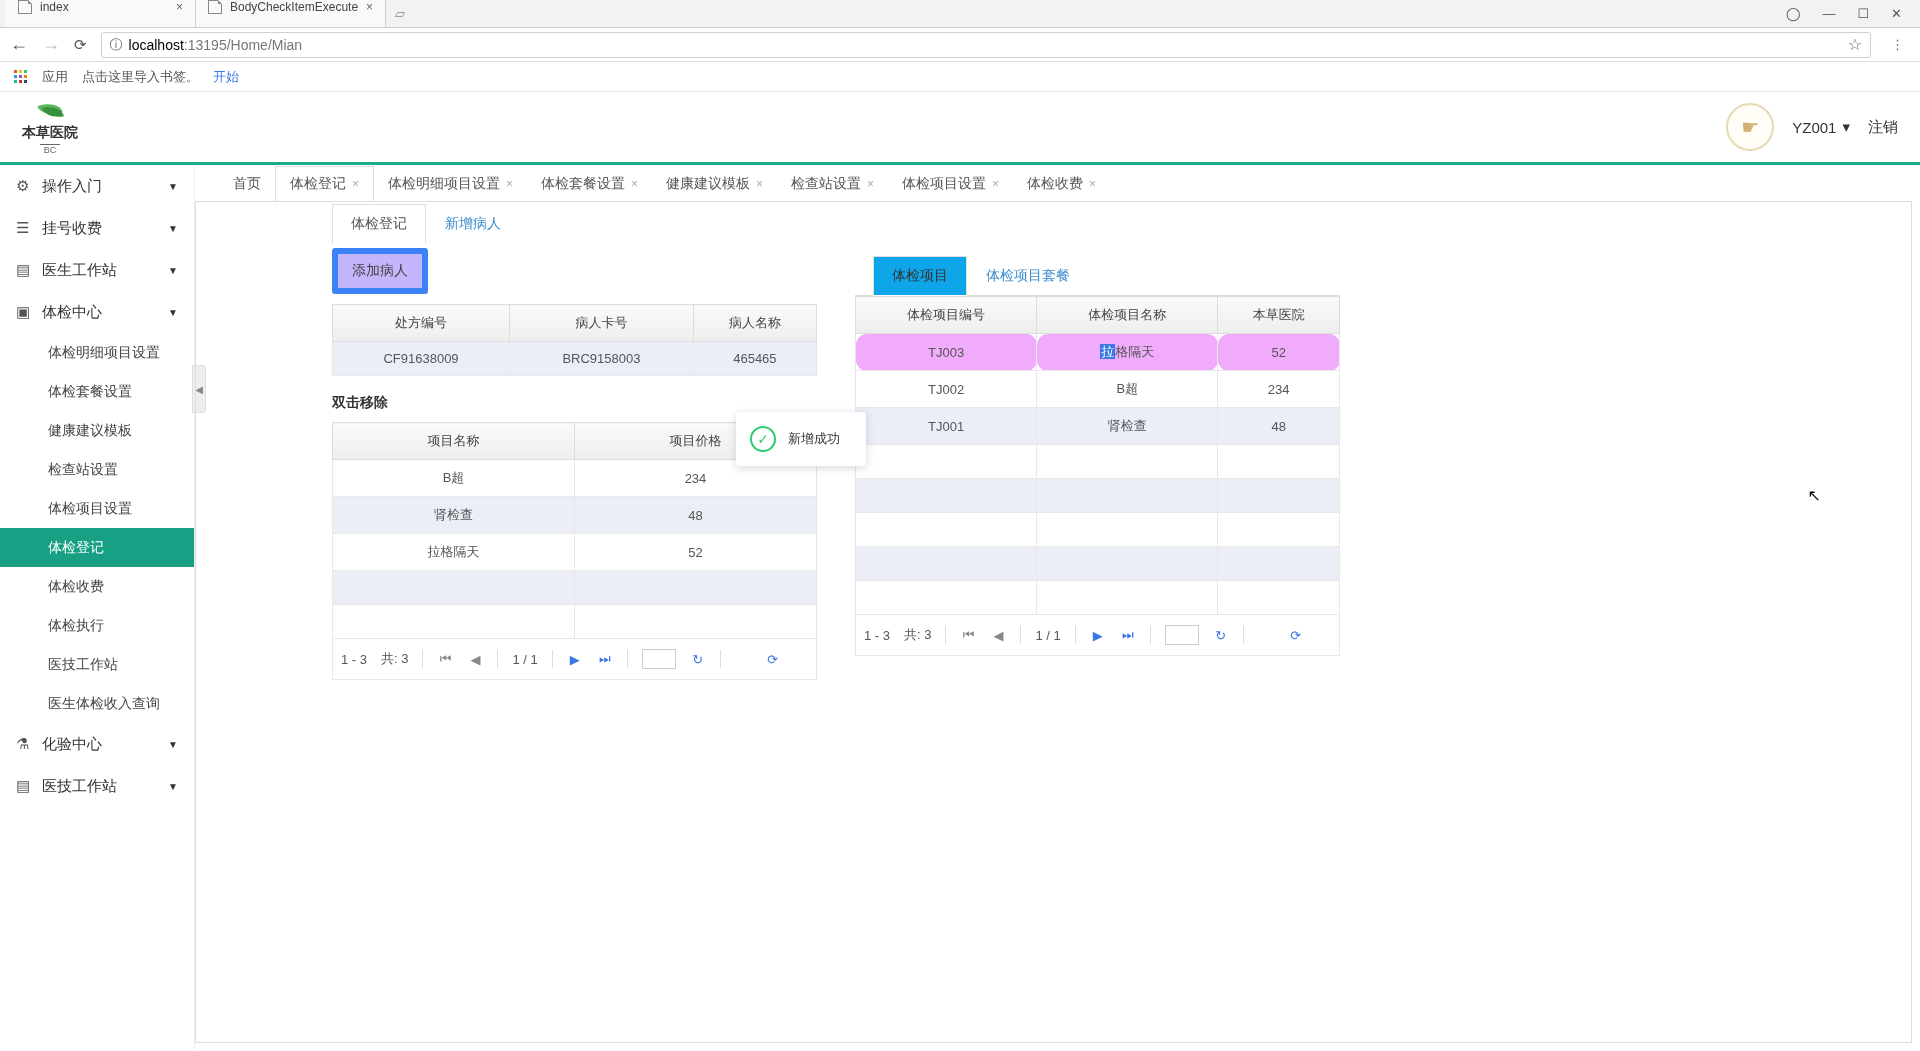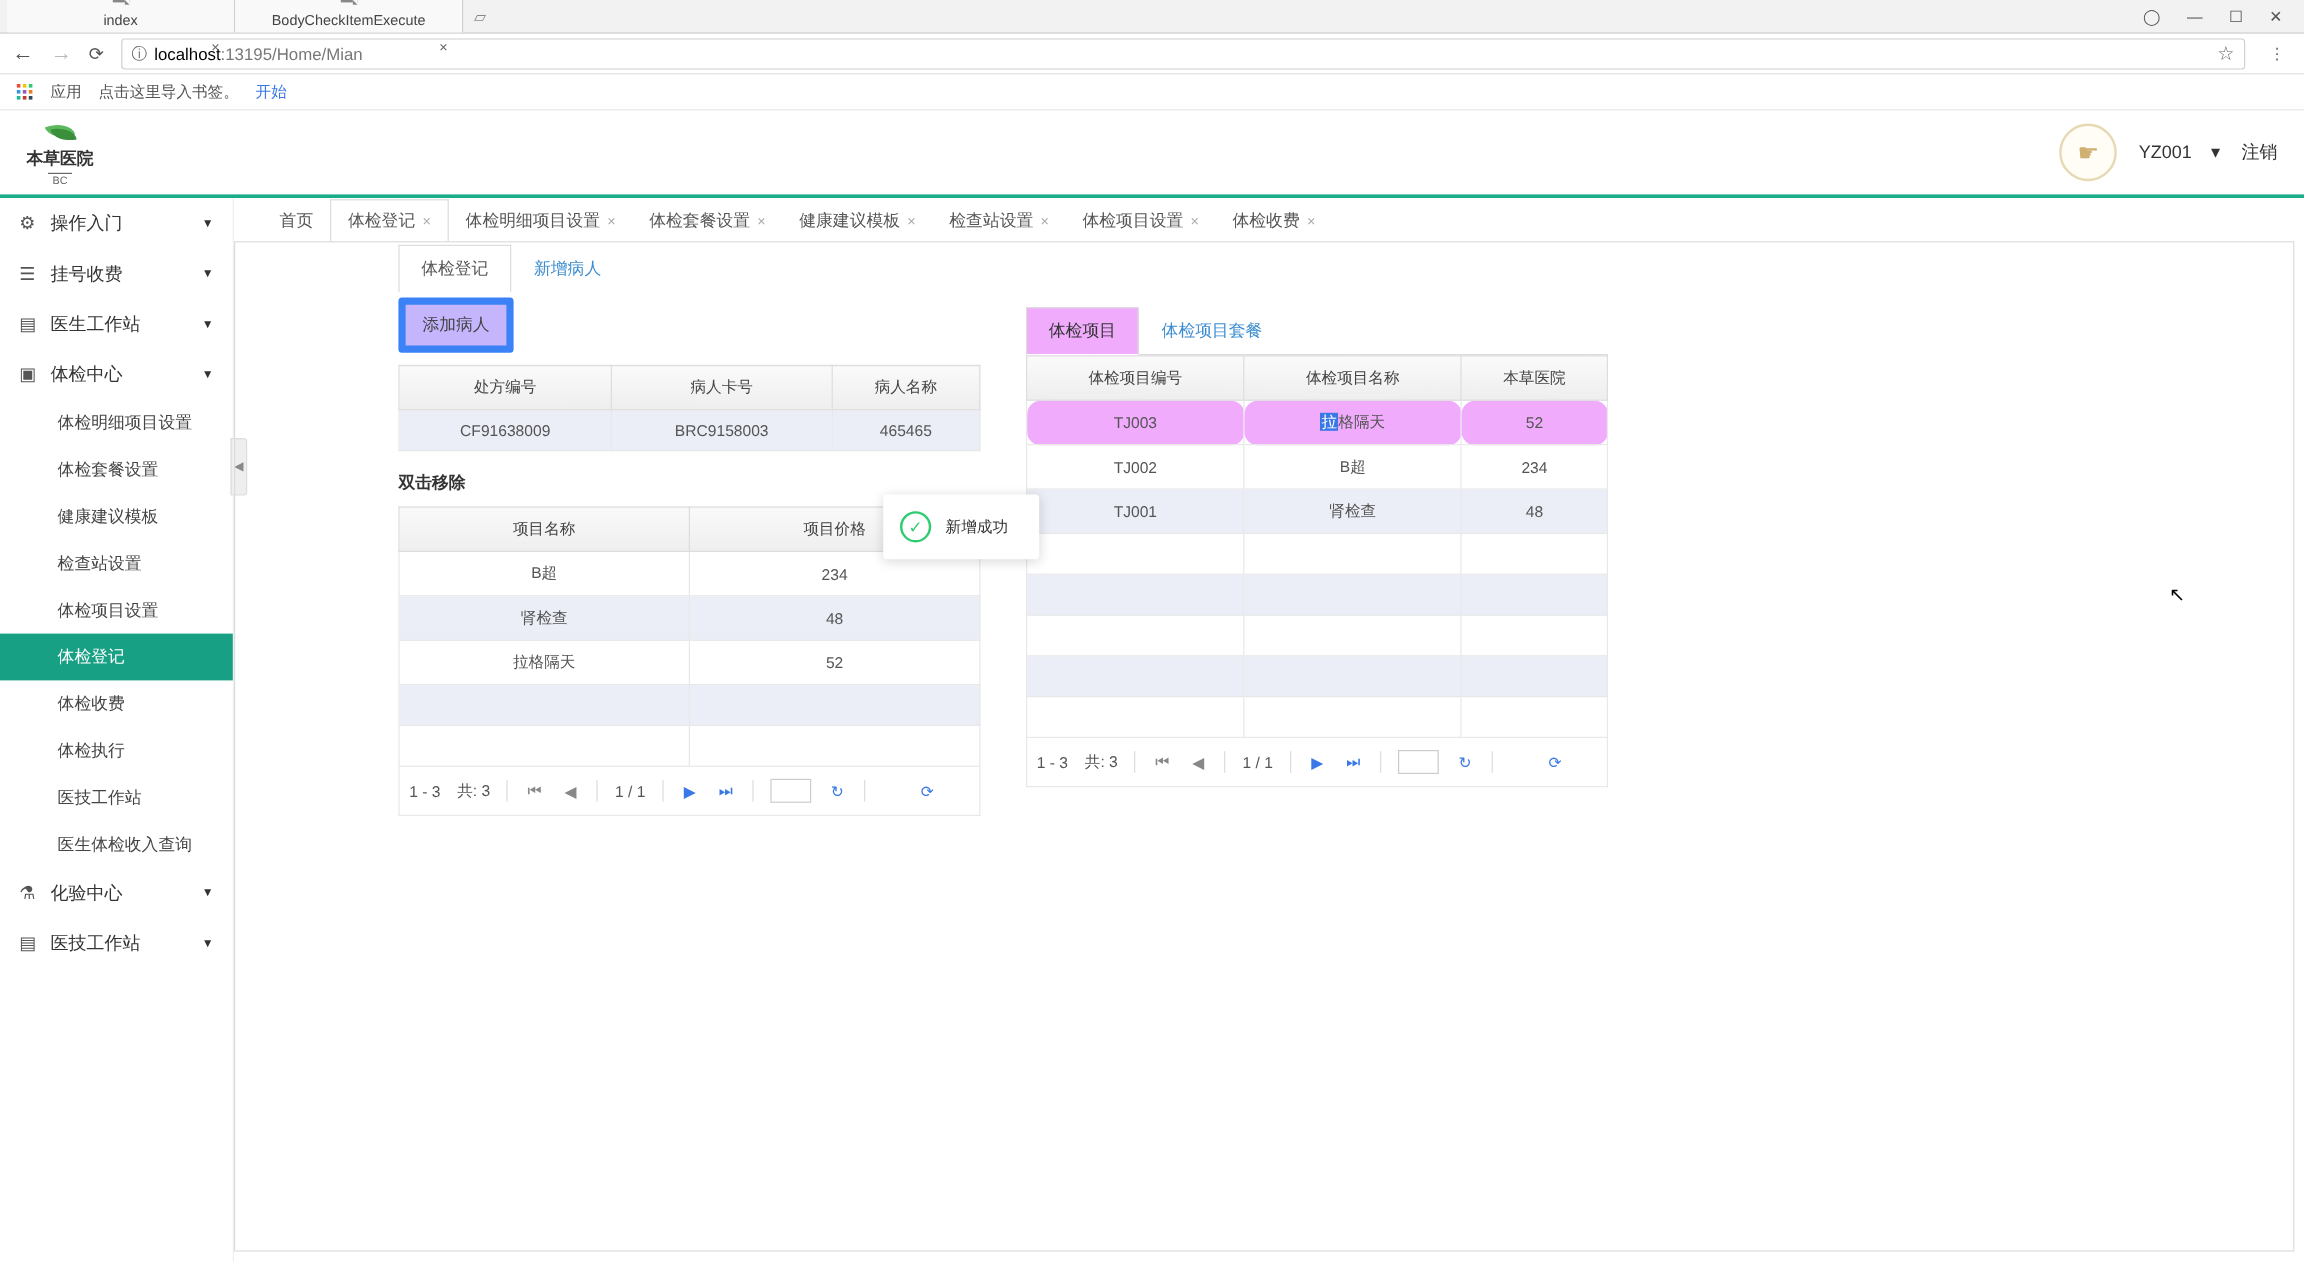--- a/index.html
+++ b/index.html
@@ -1,21 +1,21 @@
 <!DOCTYPE html>
 <html><head>
   <meta charset="utf-8">
   <style>
     * { margin: 0; padding: 0; box-sizing: border-box; font-family: "Microsoft YaHei", Arial, sans-serif; }
     body { background: #fff; font-size: 13px; color: #333; overflow: hidden; }
 
     
     .titlebar { height: 28px; background: #f2f2f2; display: flex; align-items: stretch; border-bottom: 1px solid #d0d0d0; }
     .tab-strip { display: flex; align-items: stretch; flex: 1; padding-left: 6px; }
-    .browser-tab { display: flex; align-items: center; padding: 0 12px; border-right: 1px solid #d0d0d0; background: #f9f9f9; min-width: 190px; font-size: 12px; color: #444; gap: 8px; flex-direction: column; }
+    .browser-tab { display: flex; padding: 0 12px; border-right: 1px solid #d0d0d0; background: #f9f9f9; min-width: 190px; font-size: 12px; color: #444; gap: 8px; }
     .browser-tab .page-icon { width: 14px; height: 14px; border: 1px solid #888; position: relative; }
     .browser-tab .page-icon::after { content: ""; position: absolute; top: -1px; right: -1px; border-top: 4px solid #f9f9f9; border-left: 4px solid #888; }
     .browser-tab .close { margin-left: auto; color: #666; cursor: pointer; }
     .new-tab { width: 28px; display: flex; align-items: center; justify-content: center; color: #888; }
     .win-controls { display: flex; align-items: center; gap: 22px; padding: 0 18px; color: #555; }
     .win-controls span { font-size: 13px; }
 
     .addrbar { height: 34px; display: flex; align-items: center; padding: 0 10px; gap: 14px; border-bottom: 1px solid #e0e0e0; color: #555; }
     .nav-arrow { width: 18px; font-size: 18px; text-align: center; }
     .nav-arrow.disabled { color: #bbb; }
@@ -36,21 +36,21 @@
     
     .app-header { height: 70px; display: flex; align-items: center; padding: 0 22px; }
     .logo-area { display: flex; flex-direction: column; align-items: center; }
     .leaf { width: 34px; height: 22px; position: relative; }
     .leaf::before { content: ""; position: absolute; left: 6px; top: 2px; width: 22px; height: 14px; background: #5cb85c; border-radius: 0 100% 0 100%; transform: rotate(-20deg); }
     .leaf::after { content: ""; position: absolute; left: 10px; top: 6px; width: 20px; height: 12px; background: #3a8f3a; border-radius: 0 100% 0 100%; transform: rotate(-10deg); }
     .logo-text { font-size: 14px; font-weight: bold; color: #333; margin-top: 2px; }
     .logo-sub { font-size: 9px; color: #666; border-top: 1px solid #666; padding: 0 4px; margin-top: 2px; }
     .header-right { margin-left: auto; display: flex; align-items: center; gap: 18px; }
     .avatar-circ { width: 48px; height: 48px; border: 2px solid #e8d9b5; border-radius: 50%; background: #fffdf5; display: flex; align-items: center; justify-content: center; color: #d0b070; font-size: 20px; }
-    .user-drop { font-size: 15px; color: #333; display: flex; align-items: center; gap: 16px; }
+    .user-drop { font-size: 15px; color: #333; display: flex; align-items: center; gap: 6px; }
     .logout { font-size: 15px; color: #333; }
     .green-line { height: 3px; background: #1aae88; }
 
     
     .layout { display: flex; height: calc(1051px - 28px - 34px - 30px - 70px - 3px); }
     .sidebar { width: 195px; border-right: 1px solid #eee; position: relative; }
     .side-cat { height: 42px; display: flex; align-items: center; padding: 0 16px; font-size: 15px; color: #333; gap: 10px; }
     .side-cat .chev { margin-left: auto; font-size: 10px; }
     .side-cat .cat-icon { width: 16px; color: #555; }
     .sub-item { height: 39px; display: flex; align-items: center; padding-left: 48px; font-size: 14px; color: #444; }
@@ -79,21 +79,21 @@
     .grid th { background: linear-gradient(#fafafa, #eee); border: 1px solid #ddd; padding: 9px 0; font-weight: normal; color: #444; }
     .grid td { border: 1px solid #e8e8e8; padding: 9px 0; text-align: center; color: #555; }
     .grid tr.alt td { background: #ebeef7; }
     .grid tr.sel td { background: #f0abfc; border-radius: 11px; }
     .hl { background: #3b78e7; color: #fff; padding: 0 1px; }
 
     .section-title { font-size: 14px; font-weight: bold; margin: 18px 0 10px; color: #333; }
 
     .sub-tabs { display: flex; border-bottom: 1px solid #ddd; margin-bottom: 0; }
     .sub-tabs .stab { padding: 10px 18px; font-size: 14px; border: 1px solid transparent; margin-bottom: -1px; }
-    .sub-tabs .stab.active { border: 1px solid #ddd; border-bottom-color: #fff; background: #f0abfc; color: #333; }
+    .sub-tabs .stab.active { border: 1px solid #ddd; border-bottom-color: #fff; background: #0ea5e9; color: #333; margin-left: 18px; }
     .sub-tabs .stab.link { color: #3b8dd0; }
 
     .pager { display: flex; align-items: center; gap: 14px; padding: 10px 8px; border: 1px solid #e8e8e8; border-top: none; font-size: 13px; color: #555; }
     .pager .sep { border-left: 1px solid #ddd; height: 18px; }
     .pg-btn { color: #888; width: 16px; text-align: center; }
     .pg-btn.act { color: #3b78e7; }
     .pg-input { width: 34px; height: 20px; border: 1px solid #ccc; }
 
     
     .toast { position: absolute; top: 210px; left: 540px; background: #fff; border-radius: 3px; box-shadow: 0 2px 10px rgba(0,0,0,.15); padding: 14px 26px 14px 14px; display: flex; align-items: center; gap: 12px; z-index: 10; }

